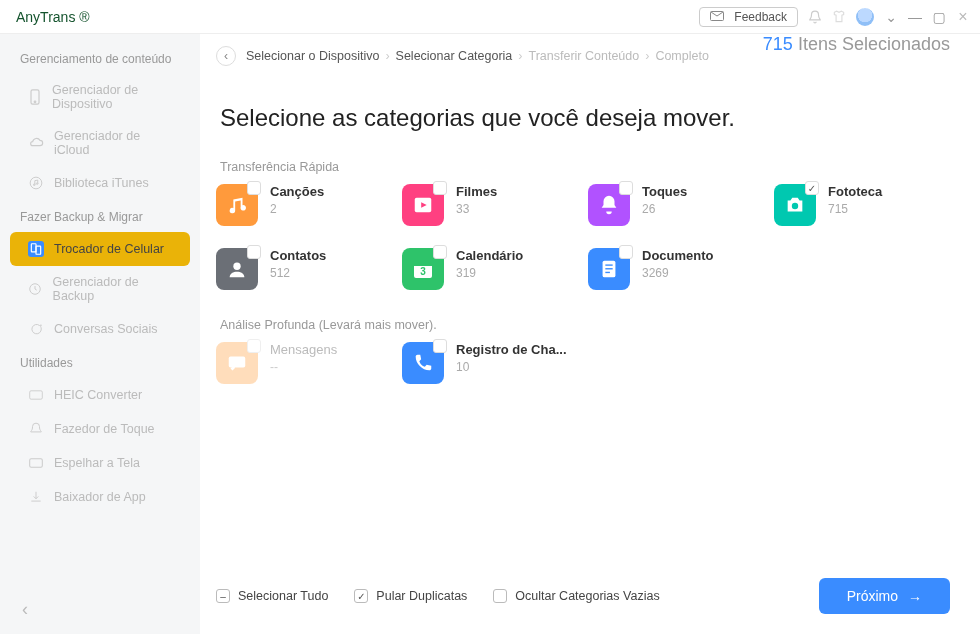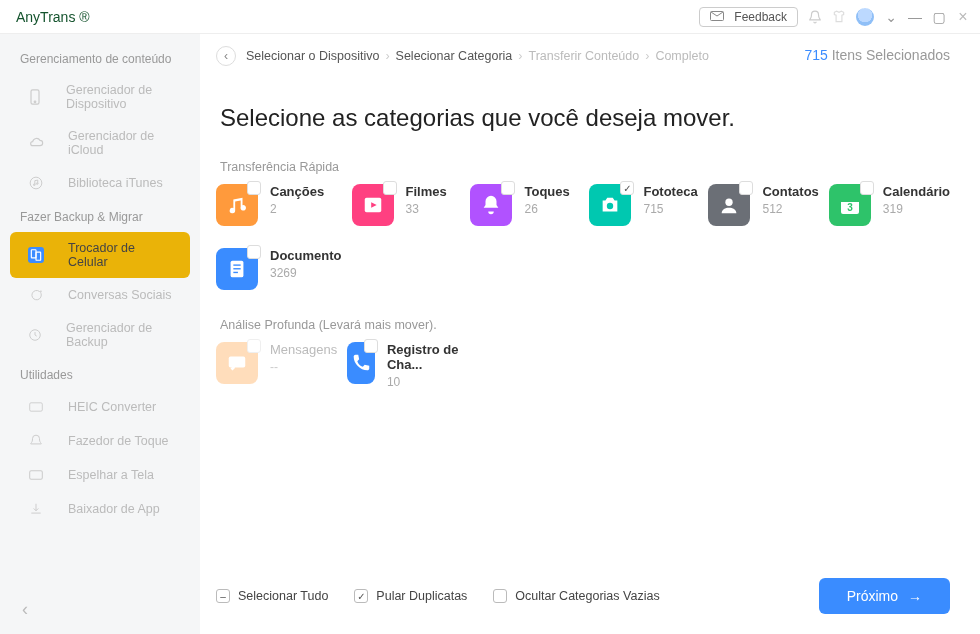--- a/index.html
+++ b/index.html
@@ -8,37 +8,37 @@
     .app-title { font-size: 14px; color: #14532d; font-weight: 400; padding-left: 6px; }
     .titlebar-right { display: flex; align-items: center; gap: 10px; }
     .feedback-btn { display: inline-flex; align-items: center; gap: 10px; border: 1px solid #ccc; border-radius: 4px; padding: 2px 10px; font-size: 12px; color: #555; cursor: pointer; }
     .titlebar-icon { width: 14px; height: 14px; display: inline-flex; align-items: center; justify-content: center; color: #bbb; cursor: pointer; }
     .avatar { width: 18px; height: 18px; border-radius: 50%; background: radial-gradient(circle at 50% 40%, #bcd9ff 50%, #8fbff7 52%); cursor: pointer; }
     .win-btn { color:#999; font-size: 14px;}
     .win-close { font-size:16px; }
     .layout { display: flex; height: calc(634px - 34px); }
     .sidebar { width: 200px; background: #f5f6f7; height: 100%; padding-top: 8px; position: relative; }
     .sidebar-section-title { font-size: 12px; color: #999; padding: 10px 20px 8px; }
-    .sidebar-item { display: flex; align-items: center; gap: 24px; padding: 9px 18px; font-size: 12.5px; color: #bbb; cursor: pointer; border-radius: 6px; margin: 0 10px; }
+    .sidebar-item { display: flex; align-items: center; gap: 10px; padding: 9px 18px; font-size: 12.5px; color: #bbb; cursor: pointer; border-radius: 6px; margin: 0 10px; }
     .sidebar-item .icon { width: 16px; height: 16px; display:inline-flex; align-items:center; justify-content:center; color:#ccc; }
     .sidebar-item.active { background: #eab308; color: #444; }
     .sidebar-item.active .icon svg { color: #fff; }
     .sidebar-item.active .icon-box { background: #3a8cff; border-radius: 3px; padding:1px; }
     .collapse-btn { position:absolute; bottom:14px; left:22px; color:#bbb; font-size:18px; cursor:pointer; }
     .main { flex:1; padding: 12px 30px 0 16px; position:relative; background:#fff; }
     .breadcrumbs { display:flex; align-items:center; gap:6px; font-size:12.5px; color:#999; margin-bottom: 6px; }
     .bc-back { width:20px; height:20px; border:1px solid #ddd; border-radius:50%; display:flex; align-items:center; justify-content:center; color:#888; cursor:pointer; margin-right:4px; }
     .bc-step { color:#555; }
     .bc-step.dim { color:#bbb; }
     .bc-sep { color:#ccc; }
-    .selected-count { position:absolute; top:13px; right:30px; font-size:14px; color:#999; }
+    .selected-count { position:absolute; top:0; right:30px; font-size:18px; color:#999; }
     .selected-count .n { color:#3a8cff; }
     .page-title { font-size: 24px; color:#222; margin: 38px 0 28px 4px; font-weight:400; }
     .group-label { font-size:12.5px; color:#999; margin: 6px 0 10px 4px; }
-    .grid { display:grid; grid-template-columns: repeat(6, 1fr); gap: 22px 10px; margin-bottom: 28px; }
+    .grid { display:grid; grid-template-columns: repeat(4, 1fr); gap: 22px 10px; margin-bottom: 28px; }
     .cat { display:flex; gap:12px; cursor:pointer; }
     .cat-icon { width:42px; height:42px; border-radius:8px; position:relative; display:flex; align-items:center; justify-content:center; }
     .cat-icon .check { position:absolute; top:-3px; right:-3px; width:14px; height:14px; background:#fff; border:1px solid #ddd; border-radius:3px; display:flex; align-items:center; justify-content:center; font-size:10px; color:#555; }
     .cat-label { font-size:13px; color:#333; font-weight:600; }
     .cat-count { font-size:12px; color:#aaa; margin-top:3px; }
     .cat.disabled .cat-icon { opacity:.45; }
     .cat.disabled .cat-label { color:#bbb; font-weight:400; }
     .cat.disabled .cat-count { color:#ccc; }
     .footer { position:absolute; bottom:20px; left:16px; right:30px; display:flex; align-items:center; gap:26px; }
     .chk { display:flex; align-items:center; gap:8px; font-size:12.5px; color:#444; cursor:pointer; }
@@ -118,33 +118,33 @@
           <svg width="14" height="14" viewBox="0 0 24 24" fill="none" stroke="#fff" stroke-width="2">
             <rect x="4" y="3" width="8" height="14" rx="1"></rect>
             <rect x="12" y="7" width="8" height="14" rx="1"></rect>
           </svg>
         </span>
       <span>Trocador de Celular</span>
     </div>
     <div class="sidebar-item">
       <span class="icon">
           <svg width="14" height="14" viewBox="0 0 24 24" fill="none" stroke="#ccc" stroke-width="1.7">
-            <path d="M21 12a8 8 0 1 1-3-6l3-1-1 3a8 8 0 0 1 1 4z"></path>
-          </svg>
-        </span>
-      <span>Conversas Sociais</span>
-    </div>
-    <div class="sidebar-item">
-      <span class="icon">
-          <svg width="14" height="14" viewBox="0 0 24 24" fill="none" stroke="#ccc" stroke-width="1.7">
             <circle cx="12" cy="12" r="9"></circle>
             <path d="M12 7v5l3 2"></path>
           </svg>
         </span>
       <span>Gerenciador de Backup</span>
+    </div>
+    <div class="sidebar-item">
+      <span class="icon">
+          <svg width="14" height="14" viewBox="0 0 24 24" fill="none" stroke="#ccc" stroke-width="1.7">
+            <path d="M21 12a8 8 0 1 1-3-6l3-1-1 3a8 8 0 0 1 1 4z"></path>
+          </svg>
+        </span>
+      <span>Conversas Sociais</span>
     </div>
 
     <div class="sidebar-section-title">Utilidades</div>
     <div class="sidebar-item">
       <span class="icon">
           <svg width="14" height="12" viewBox="0 0 20 14" fill="none" stroke="#ccc" stroke-width="1.3">
             <rect x="1" y="1" width="18" height="12" rx="2"></rect>
           </svg>
         </span>
       <span>HEIC Converter</span>

